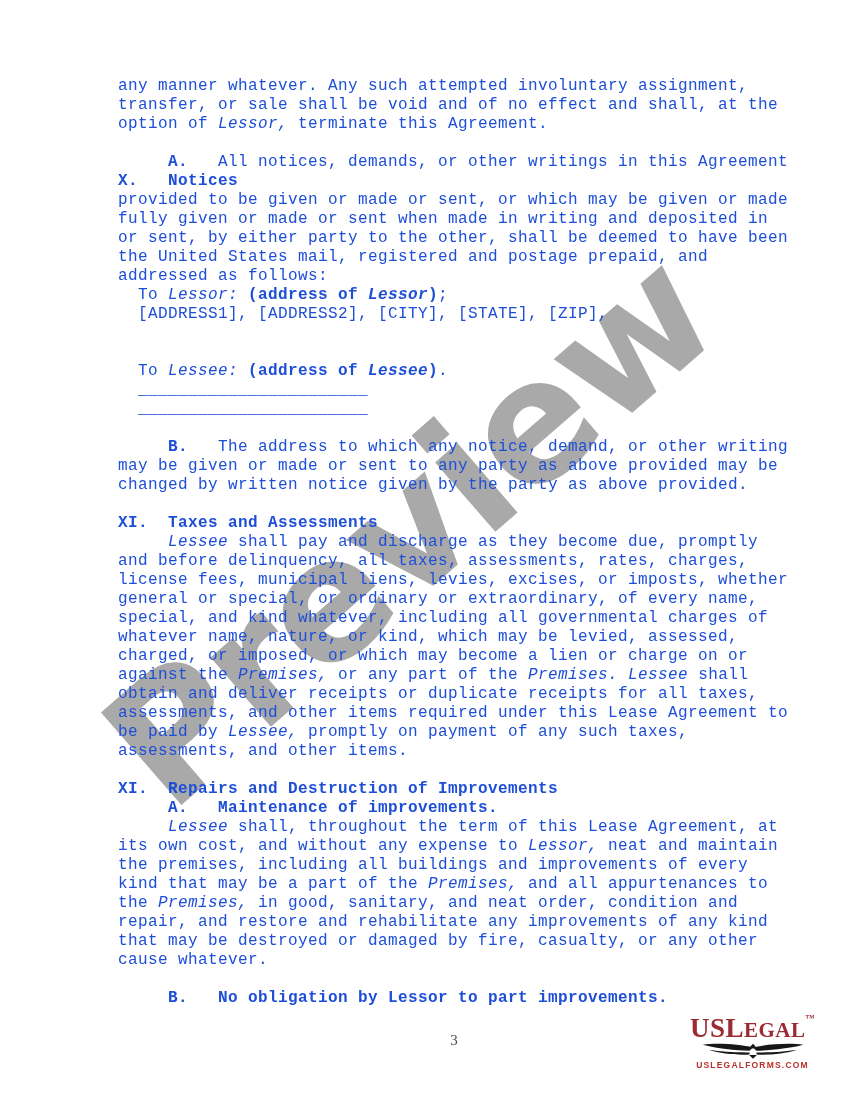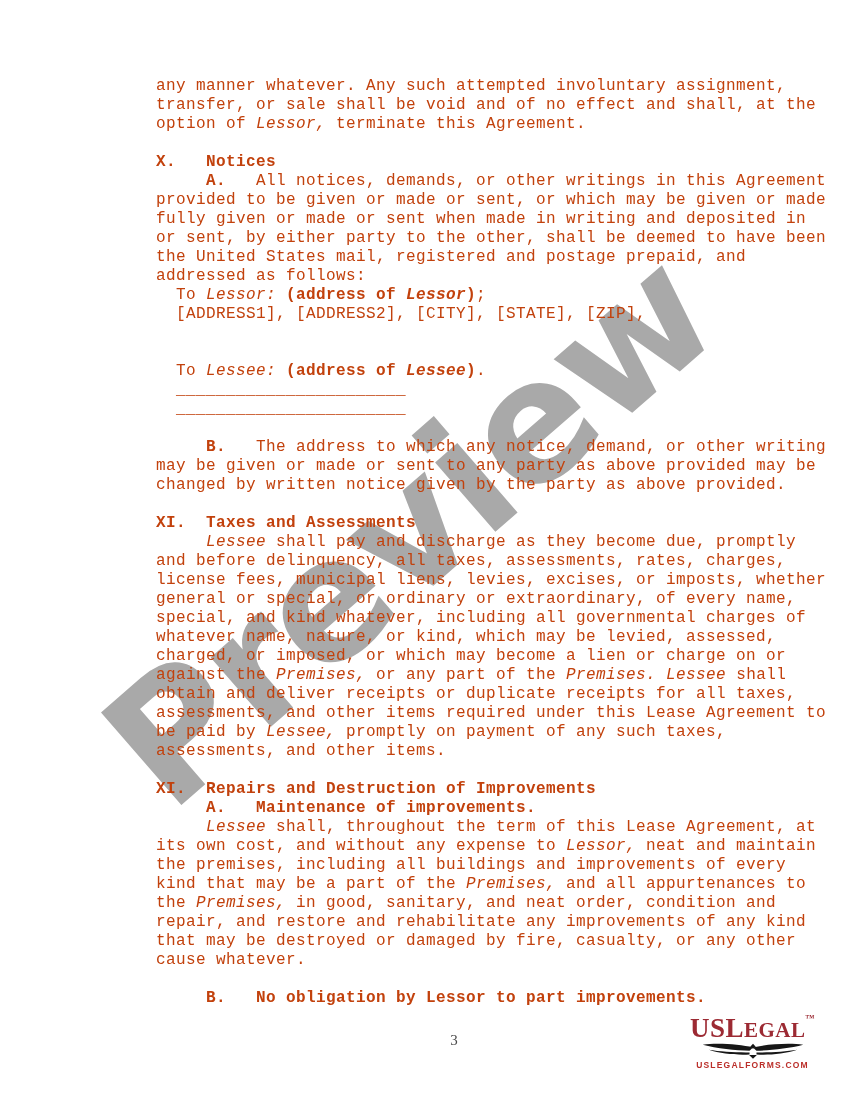--- a/index.html
+++ b/index.html
@@ -27,22 +27,21 @@
   
   .doc{
     position:absolute;
     left:118px;top:77px;
     width:690px;
     z-index:2;
     font-family:"Liberation Mono",monospace;
     font-size:16px;
     letter-spacing:0.4px;
     line-height:19px;
-    color:#c2410c;
-    margin-left:38px;
+    color:#1d4ed8;
   }
   .line{white-space:pre;height:19px;}
   .s-r{font-weight:normal;font-style:normal;}
   .s-b{font-weight:bold;}
   .s-i{font-style:italic;}
   .s-bi{font-weight:bold;font-style:italic;}
   
   .page-number{
     position:absolute;
     left:118px;top:1032px;
@@ -88,22 +87,22 @@
 
 <div class="page">
 
   <div class="watermark" style="color: rgb(169, 169, 169); transform: translate(-50%, -50%) rotate(-41deg);">Preview</div>
 
   <div class="doc" id="doc">
       <div class="line"><span class="s-r">any manner whatever. Any such attempted involuntary assignment,</span></div>
       <div class="line"><span class="s-r">transfer, or sale shall be void and of no effect and shall, at the</span></div>
       <div class="line"><span class="s-r">option of </span><span class="s-i">Lessor,</span><span class="s-r"> terminate this Agreement.</span></div>
       <div class="line">&nbsp;</div>
+      <div class="line"><span class="s-r">     </span><span class="s-b">A.</span><span class="s-r">   All notices, demands, or other writings in this Agreement</span></div>
       <div class="line"><span class="s-b">X.   Notices</span></div>
-      <div class="line"><span class="s-r">     </span><span class="s-b">A.</span><span class="s-r">   All notices, demands, or other writings in this Agreement</span></div>
       <div class="line"><span class="s-r">provided to be given or made or sent, or which may be given or made</span></div>
       <div class="line"><span class="s-r">fully given or made or sent when made in writing and deposited in</span></div>
       <div class="line"><span class="s-r">or sent, by either party to the other, shall be deemed to have been</span></div>
       <div class="line"><span class="s-r">the United States mail, registered and postage prepaid, and</span></div>
       <div class="line"><span class="s-r">addressed as follows:</span></div>
       <div class="line"><span class="s-r">  To </span><span class="s-i">Lessor:</span><span class="s-r"> </span><span class="s-b">(address of </span><span class="s-bi">Lessor</span><span class="s-b">)</span><span class="s-r">;</span></div>
       <div class="line"><span class="s-r">  [ADDRESS1], [ADDRESS2], [CITY], [STATE], [ZIP],</span></div>
       <div class="line">&nbsp;</div>
       <div class="line">&nbsp;</div>
       <div class="line"><span class="s-r">  To </span><span class="s-i">Lessee:</span><span class="s-r"> </span><span class="s-b">(address of </span><span class="s-bi">Lessee</span><span class="s-b">)</span><span class="s-r">.</span></div>

